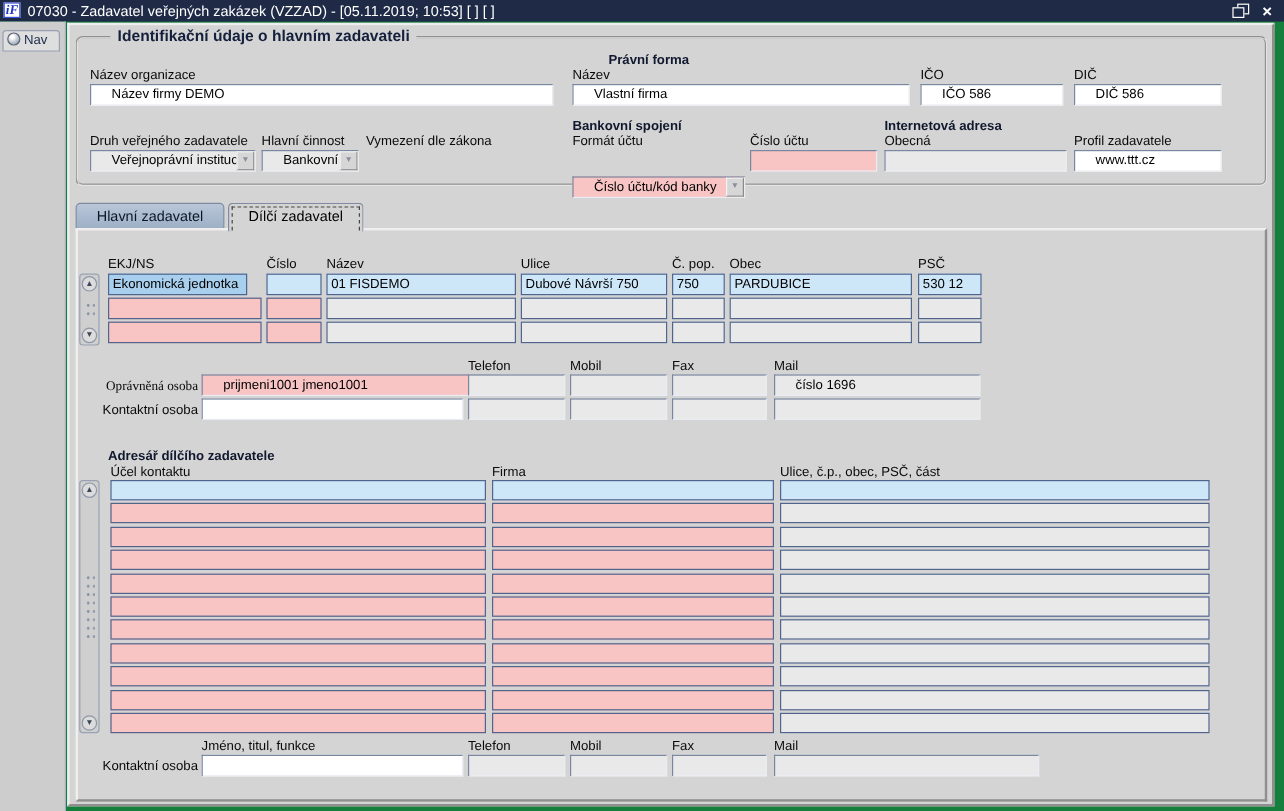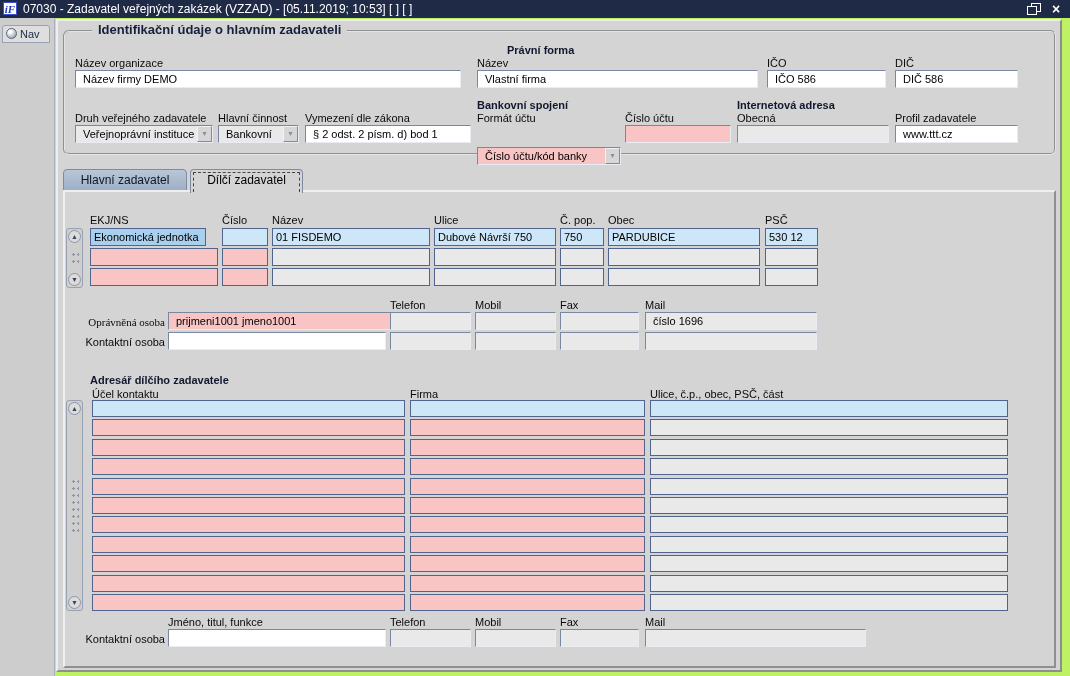--- a/index.html
+++ b/index.html
@@ -1,17 +1,17 @@
 <!DOCTYPE html>
 <html><head>
 <meta charset="utf-8">
 <style>
   html,body{margin:0;padding:0;}
   body{font-family:"Liberation Sans",sans-serif;background:#888;}
-  .win{position:relative;width:1070px;height:676px;background:#bef264;overflow:hidden;}
+  .win{position:relative;width:1070px;height:676px;background:#15803d;overflow:hidden;}
 
   
   .titlebar{position:absolute;left:0;top:0;width:1070px;height:18px;background:#1e2a46;color:#fff;}
   .app-icon{position:absolute;left:3px;top:2px;width:14px;height:13px;background:#fff;border:1px solid #3a4fd0;
     color:#2236c8;font:bold italic 11px "Liberation Serif",serif;text-align:center;line-height:13px;box-sizing:border-box;}
   .title-text{position:absolute;left:23px;top:0;line-height:18px;font-size:12px;white-space:nowrap;}
   .tb-btn{position:absolute;top:2px;width:16px;height:14px;cursor:pointer;}
   .tb-restore{right:28px;}
   .tb-restore .r1{position:absolute;right:1px;top:1px;width:8px;height:7px;border:1px solid #fff;}
   .tb-restore .r2{position:absolute;left:1px;bottom:1px;width:8px;height:7px;border:1px solid #fff;background:#1e2a46;}
@@ -30,21 +30,21 @@
 
   
   .groupbox{position:absolute;left:63px;top:30px;width:993px;height:125px;border:2px groove #e4e4e4;border-radius:6px;box-sizing:border-box;}
   .legend{position:absolute;left:92px;top:22px;background:#d4d4d4;padding:0 6px;font-weight:bold;font-size:13px;color:#15203c;}
 
   .lbl{position:absolute;font-size:11px;color:#0a0a0a;white-space:nowrap;}
   .lbl.b{font-weight:bold;color:#10182e;}
   .lbl.r{text-align:right;}
 
   .fld{position:absolute;height:18px;box-sizing:border-box;border:1px solid;border-color:#7a87a0 #e9edf3 #e9edf3 #7a87a0;
-    font-size:11px;line-height:14px;padding:1px 7px;white-space:nowrap;overflow:hidden;color:#000;}
+    font-size:11px;line-height:14px;padding:1px 17px;white-space:nowrap;overflow:hidden;color:#000;}
   .white{background:#ffffff;}
   .grey{background:#e9e9e9;}
   .pink{background:#f8c4c4;}
   .blue{background:#cde6f8;}
   .bluefocus{background:#a9cfee;}
 
   .combo-btn{position:absolute;right:0;top:0;width:15px;height:16px;background:#d6d6d6;
     border:1px solid;border-color:#f2f2f2 #8a8a8a #8a8a8a #f2f2f2;box-sizing:border-box;text-align:center;
     font-size:7px;line-height:14px;color:#8a8f99;cursor:pointer;}
 
@@ -122,21 +122,20 @@
   <div class="lbl" style="left:895px;top:112px;">Profil zadavatele</div>
 
   <div class="fld grey" style="left:75px;top:125px;width:138px;">
     <span>Veřejnoprávní instituce</span>
     <span class="combo-btn">▼</span>
   </div>
   <div class="fld grey" style="left:218px;top:125px;width:81px;">
     <span>Bankovní</span>
     <span class="combo-btn">▼</span>
   </div>
-  <div class="fld white" style="left:305px;top:125px;width:166px;">§ 2 odst. 2 písm. d) bod 1</div>
   <div class="fld pink" style="left:477px;top:125px;width:144px;margin-top:22px;">
     <span>Číslo účtu/kód banky</span>
     <span class="combo-btn">▼</span>
   </div>
   <div class="fld pink" style="left:625px;top:125px;width:106px;"></div>
   <div class="fld grey" style="left:737px;top:125px;width:152px;"></div>
   <div class="fld white" style="left:895px;top:125px;width:123px;">www.ttt.cz</div>
 
   <div class="tab tab-inactive">Hlavní zadavatel</div>
   <div class="tab tab-active">Dílčí zadavatel</div>

